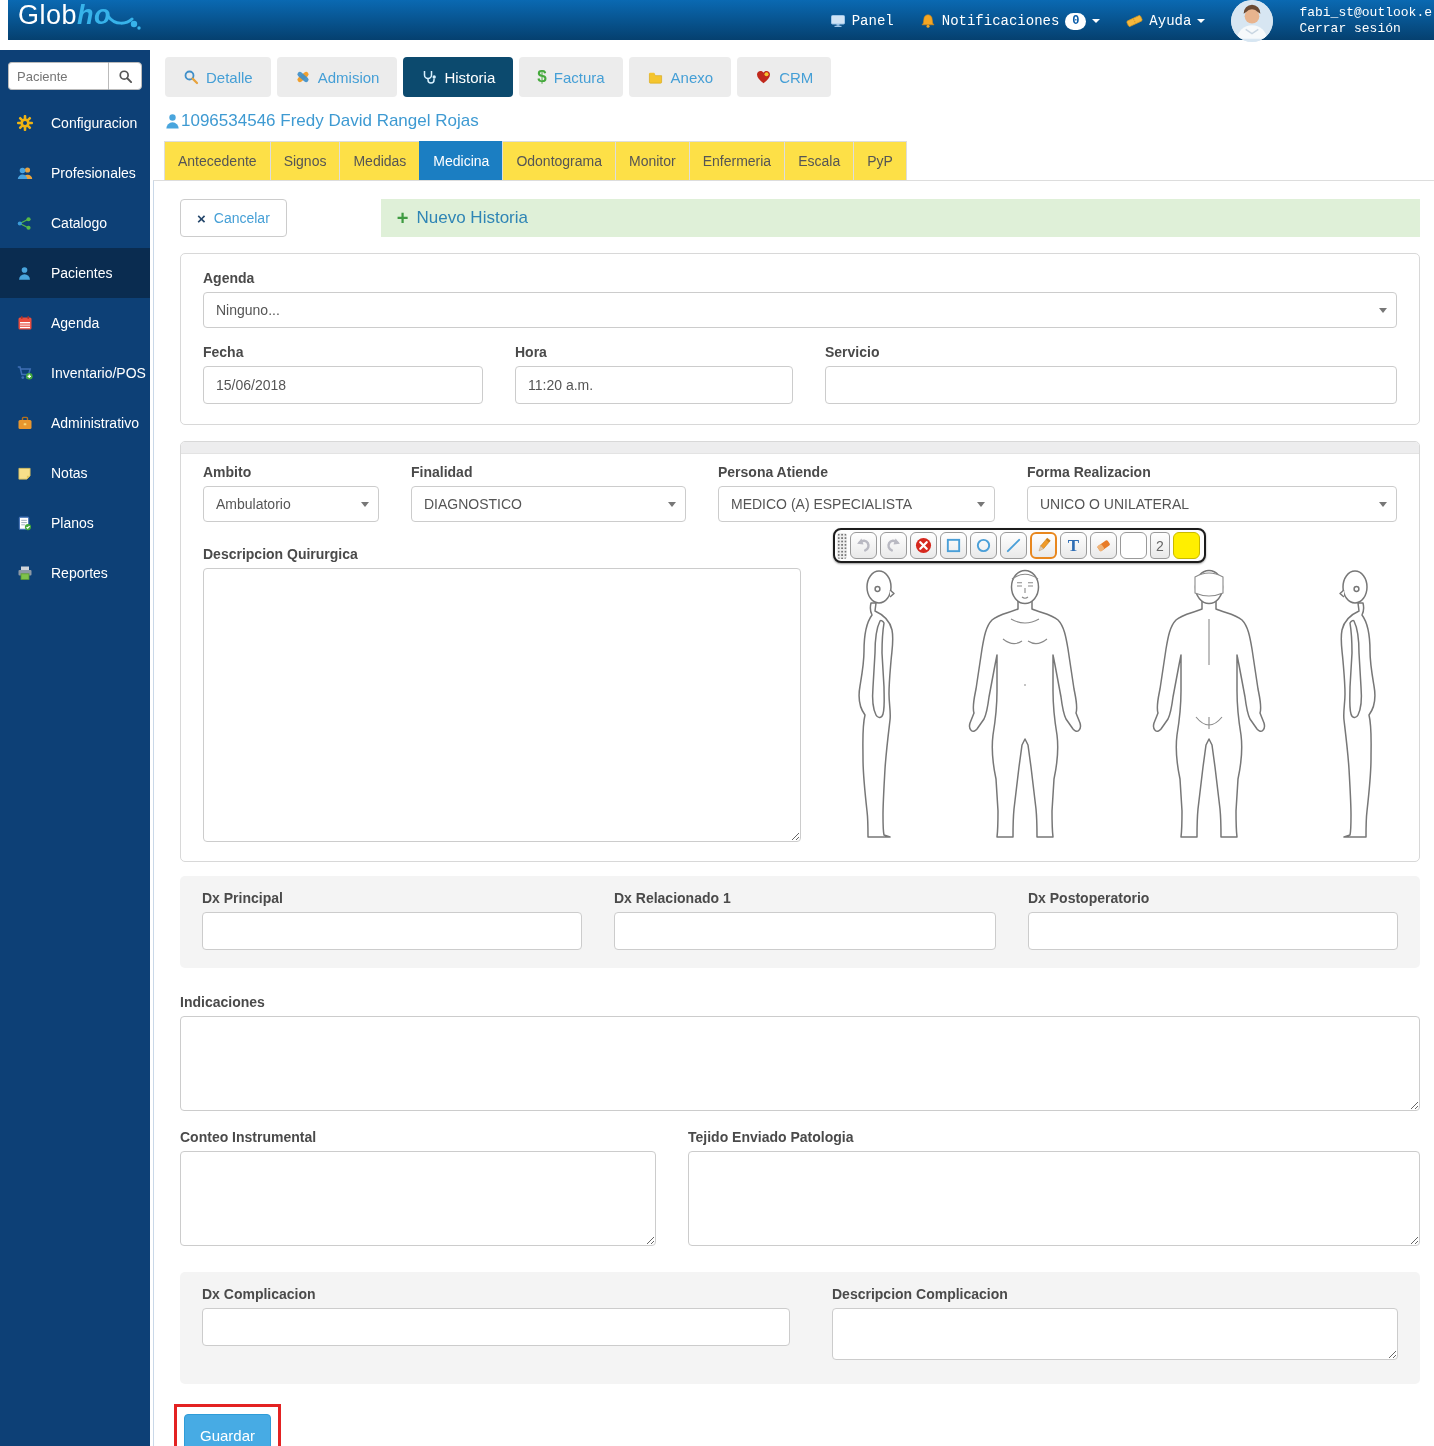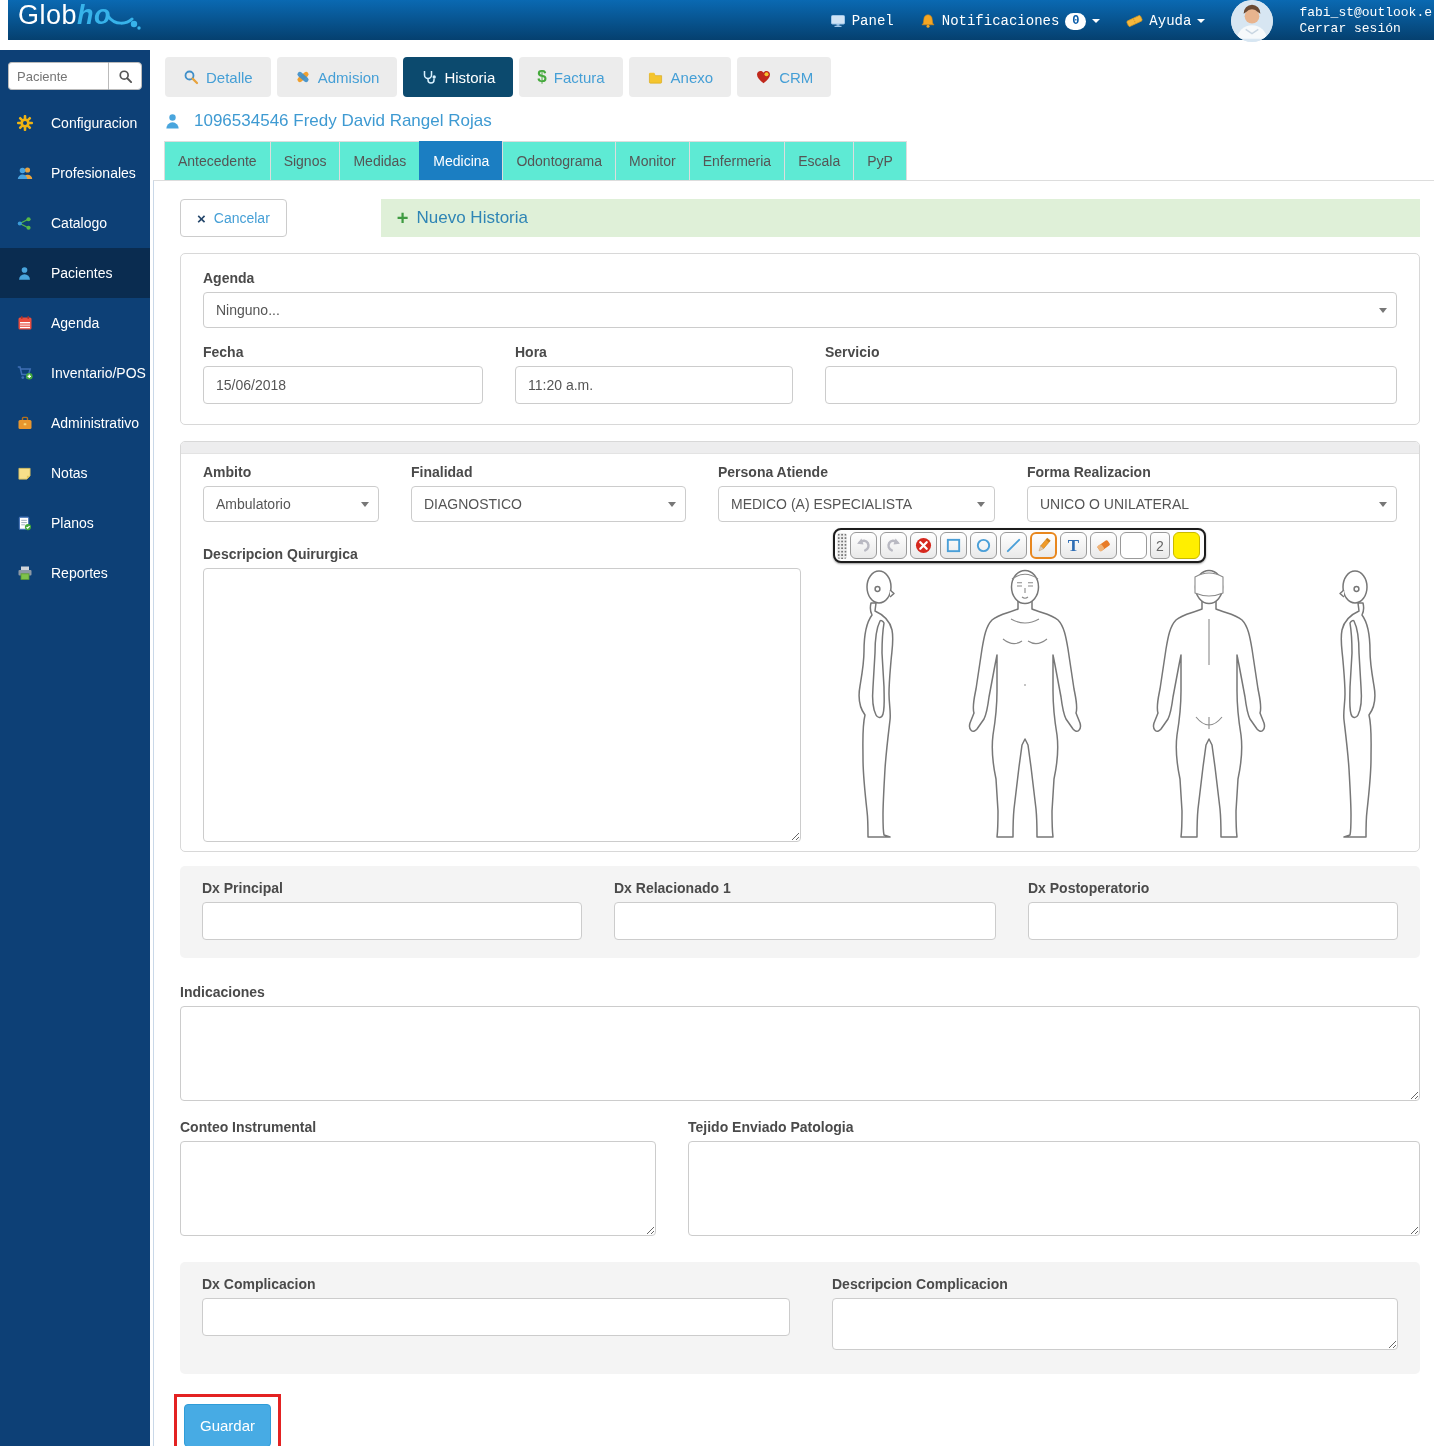--- a/index.html
+++ b/index.html
@@ -32,40 +32,40 @@
     padding:0 0 0 16px; height:50px; cursor:pointer; }
   .side-item.active { background:#0a2c50; }
   .sicon { width:17px; display:flex; justify-content:center; }
 
   
   .main { position:absolute; left:150px; top:50px; width:1284px; height:1396px; background:#fff; }
   .tabs-row { display:flex; gap:6px; padding:7px 0 0 15px; }
   .tab { height:40px; display:flex; align-items:center; gap:7px; background:#ececec;
     border-radius:4px; padding:0 18px; color:#459fd6; font-size:15px; cursor:pointer; }
   .tab.active { background:#0c4a6e; color:#fff; }
-  .patient-row { display:flex; align-items:center; gap:13px; padding:14px 0 0 14px;
+  .patient-row { display:flex; align-items:center; gap:0; padding:14px 0 0 14px;
     color:#3e9ad2; font-size:17px; }
   .subtabs { display:flex; padding:10px 0 0 14px; }
   .subtab { height:39px; display:flex; align-items:center; padding:0 13px; border:1px solid #ddd;
-    margin-right:-1px; background:#5eead4; color:#555; font-size:14px; cursor:pointer; border-bottom:none;}
+    margin-right:-1px; background:#fde047; color:#555; font-size:14px; cursor:pointer; border-bottom:none;}
   .subtab.active { background:#1b7ec2; color:#fff; border-color:#1b7ec2; }
 
   .panel { border-left:1px solid #c9d8e8; border-top:1px solid #ddd; margin-left:3px;
     padding:18px 14px 0 26px; min-height:1200px; }
 
   .action-row { display:flex; align-items:stretch; }
   .btn-cancel { height:38px; display:flex; align-items:center; gap:8px; background:#fff;
     border:1px solid #ccc; border-radius:4px; padding:0 16px; color:#459fd6; font-size:14px; cursor:pointer;}
   .btn-cancel .x { color:#25476b; font-weight:bold; font-size:15px; }
   .new-bar { flex:1; margin-left:94px; background:#dff0d8; display:flex; align-items:center;
     gap:8px; padding:0 16px; font-size:17px; color:#2f85b5; cursor:pointer; }
   .new-bar .plus { color:#3f9b42; font-weight:bold; font-size:20px; }
 
   .section { border:1px solid #d8d8d8; border-radius:5px; margin-top:16px; padding:16px 22px 20px; }
-  .section.b { padding:0 0 4px; overflow:hidden; }
+  .section.b { padding:0 0 14px; overflow:hidden; }
   .strip { height:12px; background:#ededee; border-bottom:1px solid #e3e3e3; }
   .b-inner { padding:10px 22px 0; }
   .gray-section { background:#f4f4f4; border-radius:5px; margin-top:14px; padding:14px 22px 18px; }
 
   .lbl { font-weight:bold; color:#4a4a4a; margin-bottom:6px; font-size:14px; }
   .inp { width:100%; height:38px; border:1px solid #ccc; border-radius:4px; padding:0 12px;
     font-size:14px; color:#555; background:#fff; outline:none; font-family:inherit;}
   .ta  { width:100%; border:1px solid #ccc; border-radius:4px; padding:8px 12px; font-size:14px;
     color:#555; resize:none; background:#fff; outline:none; font-family:inherit; display:block;}
   .sel { height:36px; border:1px solid #ccc; border-radius:4px; background:#fff; display:flex;

